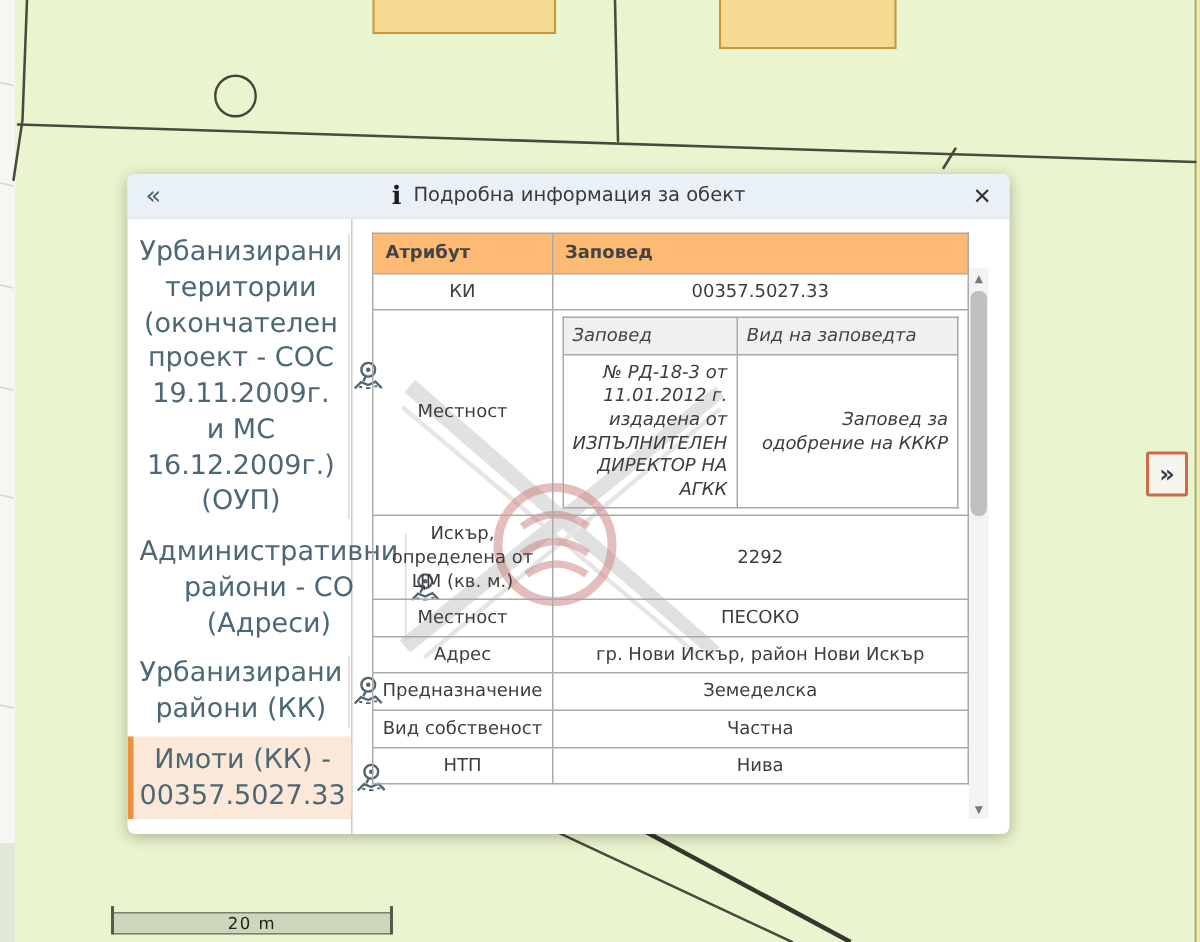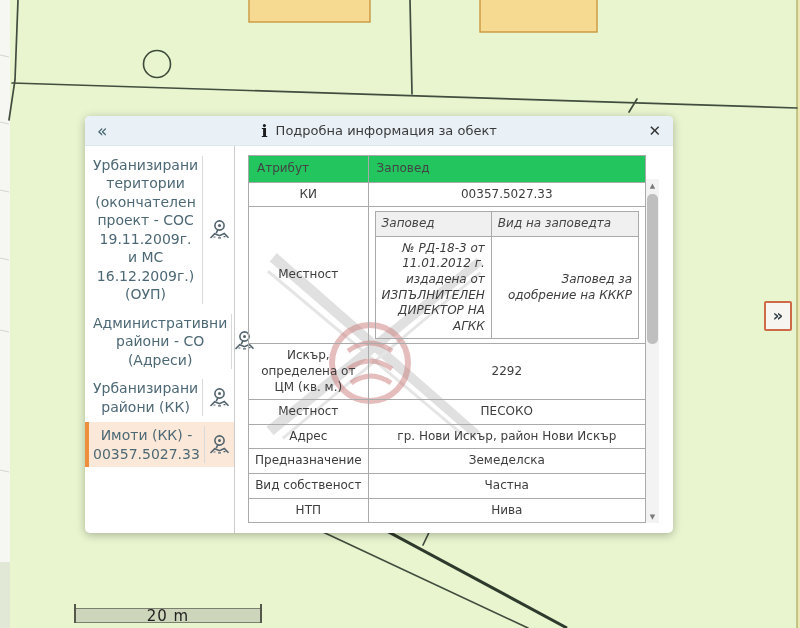--- a/index.html
+++ b/index.html
@@ -8,21 +8,21 @@
 
   
   .map-svg { position:absolute; inset:0; display:block; }
 
   
   .scalebar { position:absolute; left:75px; top:608px; width:186px; height:15px;
     background:rgba(202,209,184,0.92); border:1px solid #7a7f6e; }
   .scalebar .tick { position:absolute; bottom:-1px; width:2px; height:19px; background:#55594c; }
   .scalebar .tick.left { left:-2px; } .scalebar .tick.right { right:-2px; }
   .scalebar .lbl { position:absolute; inset:0; display:flex; align-items:center; justify-content:center;
-    font-size:15px; color:#222; letter-spacing:1px; }
+    font-size:11px; color:#222; letter-spacing:1px; }
 
   
   .expand-btn { position:absolute; left:764px; top:301px; width:28px; height:30px;
     background:#f7f5ef; border:2px solid #cf6a48; border-radius:2px; cursor:pointer;
     font-size:16px; font-weight:bold; color:#35424d; line-height:24px; text-align:center;
     font-family:"DejaVu Sans","Liberation Sans",sans-serif; }
 
   
   .dialog { position:absolute; left:85px; top:116px; width:588px; background:#fff;
     border-radius:5px; box-shadow:0 2px 10px rgba(0,0,0,0.28); overflow:hidden; }
@@ -35,31 +35,31 @@
   .info-ic { font-family:"DejaVu Serif","Liberation Serif",serif; font-weight:bold; font-size:17px; color:#1d1d1d; }
   .dlg-title { font-size:13px; color:#3a3a3a; white-space:nowrap; }
 
   .dlg-body { display:flex; align-items:stretch; }
 
   
   .sidebar { width:150px; border-right:1px solid #ccc; padding:4px 0 8px 0; }
   .side-item { display:flex; align-items:center; margin:2px 0; padding:4px 0;
     border-left:4px solid transparent; cursor:pointer; }
   .side-item.selected { background:#fbe8d8; border-left-color:#ed8f3d; }
-  .side-label { flex:1; text-align:center; font-size:14px; line-height:1.32; color:#4d6875; padding:0 4px; }
+  .side-label { flex:1; text-align:center; font-size:18px; line-height:1.32; color:#4d6875; padding:0 4px; }
   .side-icon { width:36px; align-self:stretch; display:flex; align-items:center; justify-content:center;
     border-left:1px solid #d9d9d9; }
   .side-icon svg { display:block; }
 
   
   .table-wrap { flex:1; position:relative; padding:9px 27px 10px 13px; }
   .watermark { position:absolute; left:10px; top:55px; z-index:0; pointer-events:none; }
   table.attr { position:relative; z-index:1; width:100%; border-collapse:collapse; font-size:12px; color:#3d3d3d; }
   table.attr th, table.attr td { border:1px solid #aaa; padding:4px 6px; line-height:1.3; }
-  table.attr th { background:#22c55e; font-weight:normal; text-align:left; color:#444; padding:5px 8px; }
+  table.attr th { background:#fdba74; font-weight:bold; text-align:left; color:#444; padding:5px 8px; }
   table.attr td { text-align:center; background:transparent; }
   td.attr-col { width:110px; }
   td.orders-cell { padding:3px; }
   table.nested { width:100%; border-collapse:collapse; font-size:12px;font-style:italic; }
   table.nested th, table.nested td { border:1px solid #aaa; padding:4px 6px; line-height:1.3; }
   table.nested th { background:#f0f0f0; font-weight:normal; text-align:left; color:#444; }
   table.nested td { text-align:right; }
   td.order-no { width:38%; }
 
   

